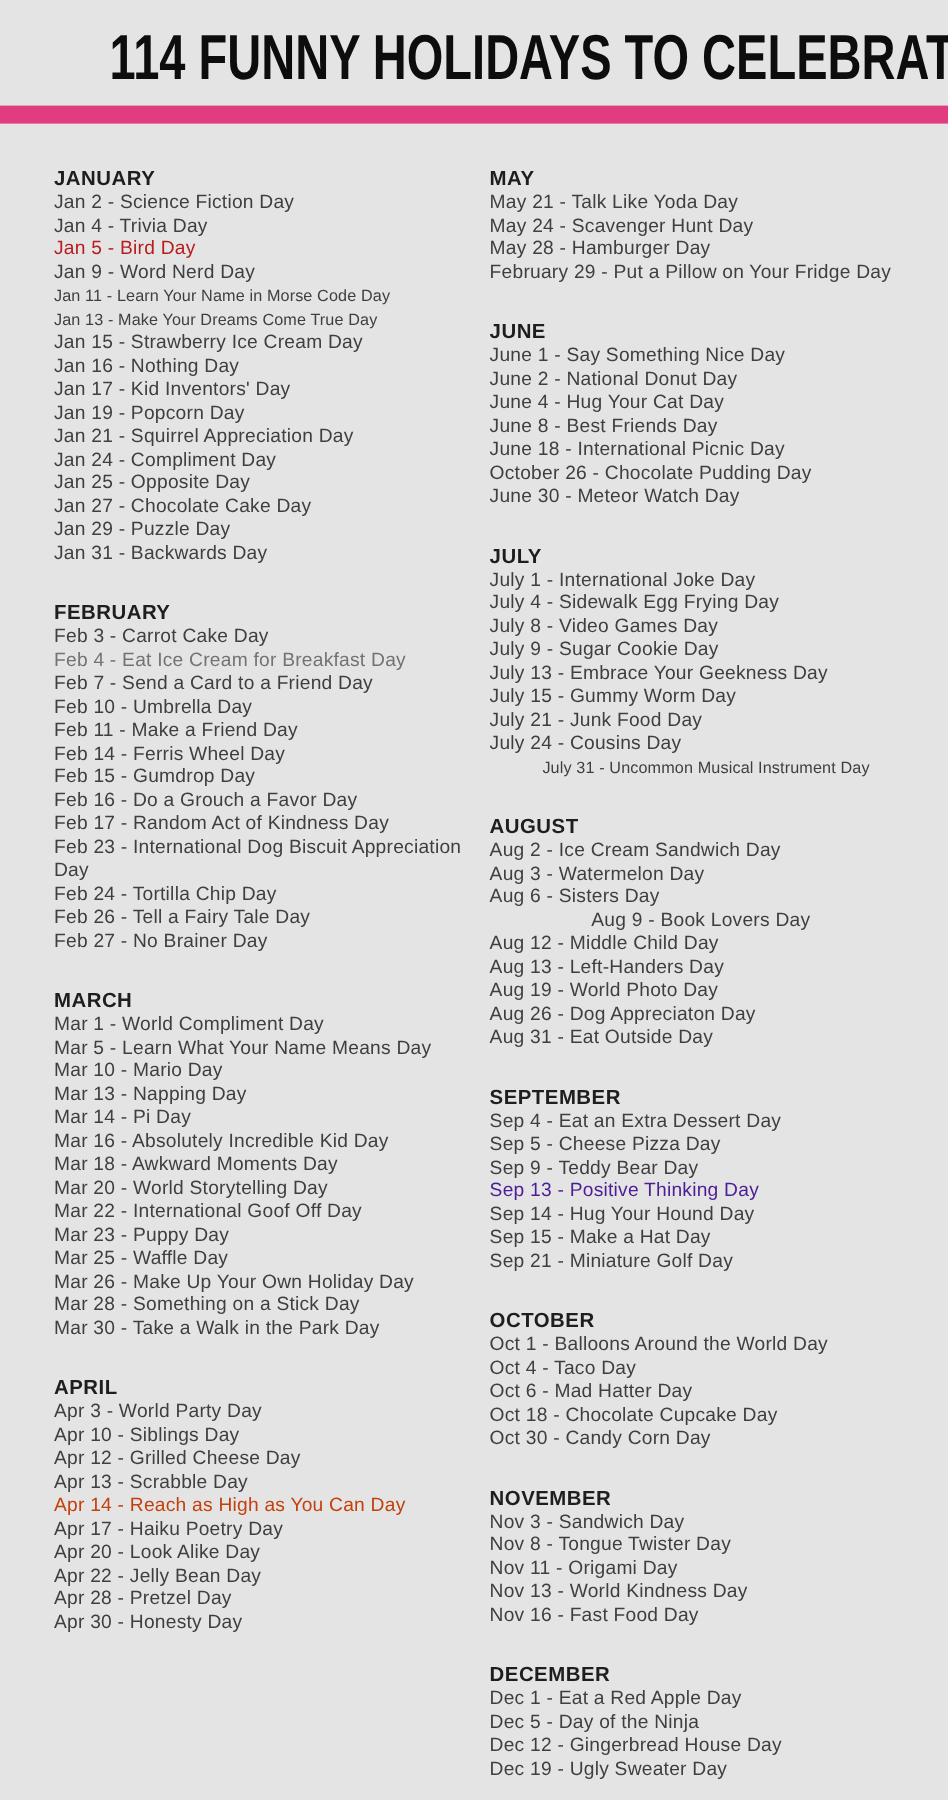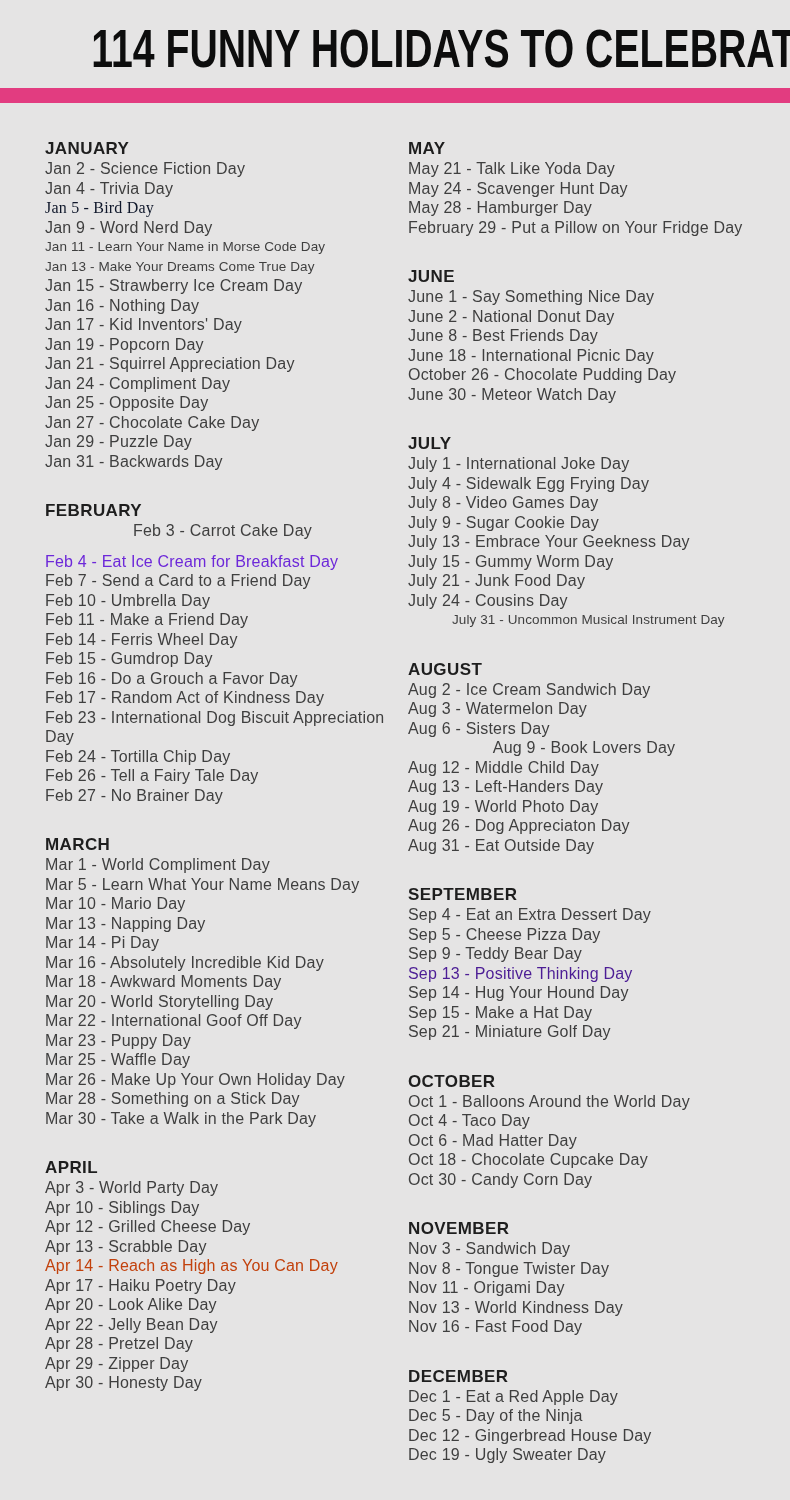--- a/index.html
+++ b/index.html
@@ -63,39 +63,39 @@
   <h1 class="page-title">114 FUNNY HOLIDAYS TO CELEBRATE</h1>
 </div>
 <div class="divider-bar"></div>
 
 <div class="content">
   <div class="holiday-column left">
       <section class="month-section">
         <h2 class="month-header" style="color: rgb(30, 30, 30);">JANUARY</h2>
         <div class="holiday-item" style="color: rgb(63, 63, 63);">Jan 2 - Science Fiction Day</div>
         <div class="holiday-item" style="color: rgb(63, 63, 63);">Jan 4 - Trivia Day</div>
-        <div class="holiday-item" style="color: #0f172a; font-family: Liberation Serif, serif;">Jan 5 - Bird Day</div>
+        <div class="holiday-item" style="color: #b91c1c;">Jan 5 - Bird Day</div>
         <div class="holiday-item" style="color: rgb(63, 63, 63);">Jan 9 - Word Nerd Day</div>
         <div class="holiday-item small" style="color: rgb(63, 63, 63);">Jan 11 - Learn Your Name in Morse Code Day</div>
         <div class="holiday-item small" style="color: rgb(63, 63, 63);">Jan 13 - Make Your Dreams Come True Day</div>
         <div class="holiday-item" style="color: rgb(63, 63, 63);">Jan 15 - Strawberry Ice Cream Day</div>
         <div class="holiday-item" style="color: rgb(63, 63, 63);">Jan 16 - Nothing Day</div>
         <div class="holiday-item" style="color: rgb(63, 63, 63);">Jan 17 - Kid Inventors' Day</div>
         <div class="holiday-item" style="color: rgb(63, 63, 63);">Jan 19 - Popcorn Day</div>
         <div class="holiday-item" style="color: rgb(63, 63, 63);">Jan 21 - Squirrel Appreciation Day</div>
         <div class="holiday-item" style="color: rgb(63, 63, 63);">Jan 24 - Compliment Day</div>
         <div class="holiday-item" style="color: rgb(63, 63, 63);">Jan 25 - Opposite Day</div>
         <div class="holiday-item" style="color: rgb(63, 63, 63);">Jan 27 - Chocolate Cake Day</div>
         <div class="holiday-item" style="color: rgb(63, 63, 63);">Jan 29 - Puzzle Day</div>
         <div class="holiday-item" style="color: rgb(63, 63, 63);">Jan 31 - Backwards Day</div>
       </section>
       <section class="month-section">
         <h2 class="month-header" style="color: rgb(30, 30, 30);">FEBRUARY</h2>
-        <div class="holiday-item" style="color: rgb(63, 63, 63); text-align: center;">Feb 3 - Carrot Cake Day</div>
-        <div class="holiday-item" style="color: #6d28d9; margin-top: 11px;">Feb 4 - Eat Ice Cream for Breakfast Day</div>
+        <div class="holiday-item" style="color: rgb(63, 63, 63);">Feb 3 - Carrot Cake Day</div>
+        <div class="holiday-item" style="color: #737373;">Feb 4 - Eat Ice Cream for Breakfast Day</div>
         <div class="holiday-item" style="color: rgb(63, 63, 63);">Feb 7 - Send a Card to a Friend Day</div>
         <div class="holiday-item" style="color: rgb(63, 63, 63);">Feb 10 - Umbrella Day</div>
         <div class="holiday-item" style="color: rgb(63, 63, 63);">Feb 11 - Make a Friend Day</div>
         <div class="holiday-item" style="color: rgb(63, 63, 63);">Feb 14 - Ferris Wheel Day</div>
         <div class="holiday-item" style="color: rgb(63, 63, 63);">Feb 15 - Gumdrop Day</div>
         <div class="holiday-item" style="color: rgb(63, 63, 63);">Feb 16 - Do a Grouch a Favor Day</div>
         <div class="holiday-item" style="color: rgb(63, 63, 63);">Feb 17 - Random Act of Kindness Day</div>
         <div class="holiday-item" style="color: rgb(63, 63, 63);">Feb 23 - International Dog Biscuit Appreciation Day</div>
         <div class="holiday-item" style="color: rgb(63, 63, 63);">Feb 24 - Tortilla Chip Day</div>
         <div class="holiday-item" style="color: rgb(63, 63, 63);">Feb 26 - Tell a Fairy Tale Day</div>
@@ -122,36 +122,36 @@
         <h2 class="month-header" style="color: rgb(30, 30, 30);">APRIL</h2>
         <div class="holiday-item" style="color: rgb(63, 63, 63);">Apr 3 - World Party Day</div>
         <div class="holiday-item" style="color: rgb(63, 63, 63);">Apr 10 - Siblings Day</div>
         <div class="holiday-item" style="color: rgb(63, 63, 63);">Apr 12 - Grilled Cheese Day</div>
         <div class="holiday-item" style="color: rgb(63, 63, 63);">Apr 13 - Scrabble Day</div>
         <div class="holiday-item" style="color: #c2410c;">Apr 14 - Reach as High as You Can Day</div>
         <div class="holiday-item" style="color: rgb(63, 63, 63);">Apr 17 - Haiku Poetry Day</div>
         <div class="holiday-item" style="color: rgb(63, 63, 63);">Apr 20 - Look Alike Day</div>
         <div class="holiday-item" style="color: rgb(63, 63, 63);">Apr 22 - Jelly Bean Day</div>
         <div class="holiday-item" style="color: rgb(63, 63, 63);">Apr 28 - Pretzel Day</div>
-        <div class="holiday-item" style="color: rgb(63, 63, 63);">Apr 29 - Zipper Day</div>
         <div class="holiday-item" style="color: rgb(63, 63, 63);">Apr 30 - Honesty Day</div>
       </section>
     </div>
   <div class="holiday-column right">
       <section class="month-section">
         <h2 class="month-header" style="color: rgb(30, 30, 30);">MAY</h2>
         <div class="holiday-item" style="color: rgb(63, 63, 63);">May 21 - Talk Like Yoda Day</div>
         <div class="holiday-item" style="color: rgb(63, 63, 63);">May 24 - Scavenger Hunt Day</div>
         <div class="holiday-item" style="color: rgb(63, 63, 63);">May 28 - Hamburger Day</div>
         <div class="holiday-item" style="color: rgb(63, 63, 63);">February 29 - Put a Pillow on Your Fridge Day</div>
       </section>
       <section class="month-section">
         <h2 class="month-header" style="color: rgb(30, 30, 30);">JUNE</h2>
         <div class="holiday-item" style="color: rgb(63, 63, 63);">June 1 - Say Something Nice Day</div>
         <div class="holiday-item" style="color: rgb(63, 63, 63);">June 2 - National Donut Day</div>
+        <div class="holiday-item" style="color: rgb(63, 63, 63);">June 4 - Hug Your Cat Day</div>
         <div class="holiday-item" style="color: rgb(63, 63, 63);">June 8 - Best Friends Day</div>
         <div class="holiday-item" style="color: rgb(63, 63, 63);">June 18 - International Picnic Day</div>
         <div class="holiday-item" style="color: rgb(63, 63, 63);">October 26 - Chocolate Pudding Day</div>
         <div class="holiday-item" style="color: rgb(63, 63, 63);">June 30 - Meteor Watch Day</div>
       </section>
       <section class="month-section">
         <h2 class="month-header" style="color: rgb(30, 30, 30);">JULY</h2>
         <div class="holiday-item" style="color: rgb(63, 63, 63);">July 1 - International Joke Day</div>
         <div class="holiday-item" style="color: rgb(63, 63, 63);">July 4 - Sidewalk Egg Frying Day</div>
         <div class="holiday-item" style="color: rgb(63, 63, 63);">July 8 - Video Games Day</div>

